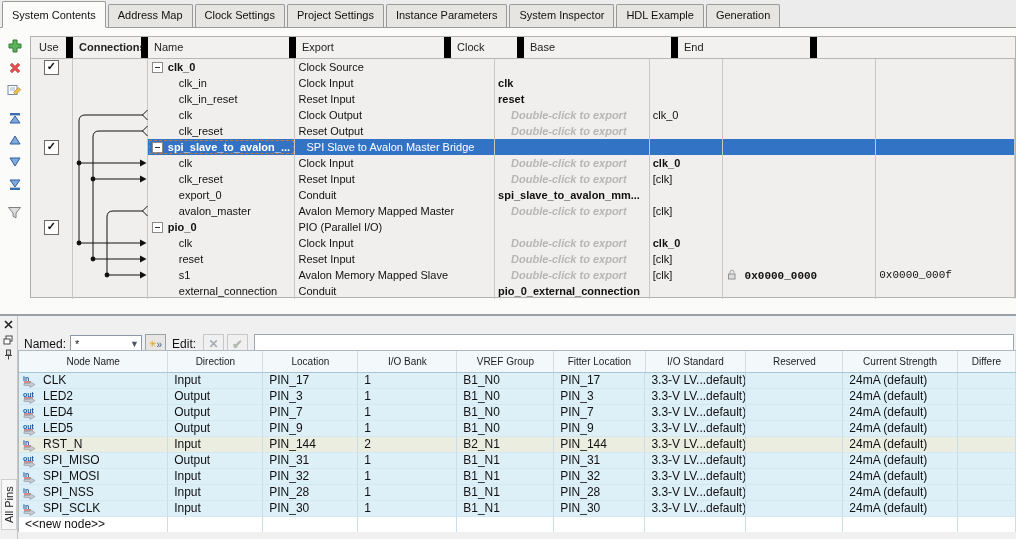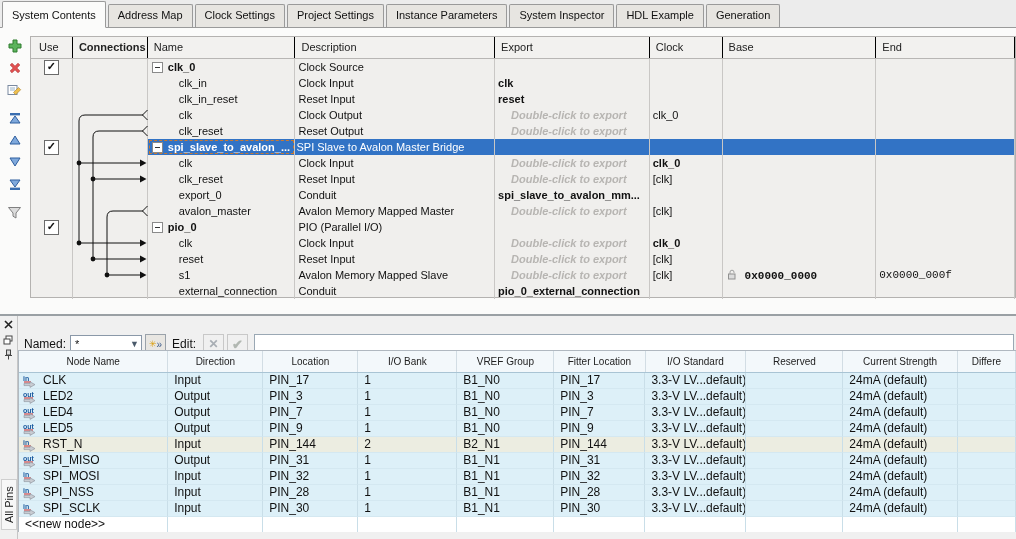--- a/index.html
+++ b/index.html
@@ -13,21 +13,21 @@
   .tab.active{background:#fbfbfa;position:relative;padding-top:7px;margin-bottom:-1px;border-bottom:1px solid #fbfbfa;font-size:11px;}
   
   .top-panel{position:absolute;left:0;top:28px;width:1016px;height:286px;background:#fbfbfa;}
   .side-toolbar{position:absolute;left:0;top:8px;width:29px;display:flex;flex-direction:column;align-items:center;}
   .tool-btn{width:22px;height:20px;display:flex;align-items:center;justify-content:center;margin-bottom:2px;}
   .tool-gap{height:6px;}
   .sys-table{position:absolute;left:30px;top:8px;width:986px;height:262px;background:#f0efed;
     border:1px solid #b4b2b0;box-sizing:border-box;}
   .sys-header{display:flex;height:22px;background:#f2f1ef;border-bottom:1px solid #b8b6b4;box-sizing:border-box;}
   .sh{font-size:11px;color:#222;line-height:21px;padding-left:6px;box-sizing:border-box;
-    border-right:1px solid #000000;overflow:hidden;white-space:nowrap;}
+    border-right:7px solid #000000;overflow:hidden;white-space:nowrap;}
   .sh:first-child{padding-left:8px;}
   .t-row{display:flex;height:16px;box-sizing:border-box;}
   .c{box-sizing:border-box;border-right:1px solid #c9c7c5;font-size:11px;line-height:16px;
     overflow:hidden;white-space:nowrap;position:relative;}
   .t-row.sel .c.selbg{background:#3273c5;color:#fff;}
   .cb{width:13px;height:13px;background:#fff;border:1px solid #6a6a6a;margin:1px auto;
     font-size:11px;line-height:11px;text-align:center;font-weight:bold;color:#111;}
   .expand{display:inline-block;width:9px;height:9px;border:1px solid #8a8a8a;background:#fff;
     vertical-align:middle;position:relative;margin:0 5px 2px 4px;}
   .expand::after{content:"";position:absolute;left:2px;top:4px;width:5px;height:1px;background:#333;}
@@ -138,21 +138,20 @@
             <path d="M1.5 1.5 H13.5 L9 7 V12 L6 10.2 V7 z" fill="#dcdcdc" stroke="#808080"></path>
           </svg>
       </div>
     </div>
 
     <div class="sys-table">
       <div class="sys-header" id="sys-header">
           <div class="sh" style="width: 42px;">Use</div>
           <div class="sh" style="width: 75px; font-weight: bold;">Connections</div>
           <div class="sh" style="width: 148px;">Name</div>
-          <div class="sh" style="width: 200px;">Description</div>
           <div class="sh" style="width: 155px;">Export</div>
           <div class="sh" style="width: 73px;">Clock</div>
           <div class="sh" style="width: 154px;">Base</div>
           <div class="sh" style="width: 139px;">End</div>
         </div>
       <div id="sys-rows">
           <div class="t-row">
             <div class="c" style="width: 42px;">
               <div class="cb">✓</div>
             </div>
@@ -203,21 +202,21 @@
             <div class="c selbg clockv" style="width: 73px;"></div>
             <div class="c selbg" style="width: 154px;"></div>
             <div class="c selbg mono" style="width: 139px; padding-left: 3px;"></div>
           </div>
           <div class="t-row sel">
             <div class="c" style="width: 42px;">
               <div class="cb">✓</div>
             </div>
             <div class="c" style="width: 75px;"></div>
             <div class="c name selbg focus" style="width: 148px;"><span class="expand"></span><span class="mod-name">spi_slave_to_avalon_...</span></div>
-            <div class="c selbg" style="width: 200px; padding-left: 1px;">SPI Slave to Avalon Master Bridge</div>
+            <div class="c selbg" style="width: 200px; padding-left: 11px;">SPI Slave to Avalon Master Bridge</div>
             <div class="c selbg" style="width: 155px;"></div>
             <div class="c selbg clockv" style="width: 73px;"></div>
             <div class="c selbg" style="width: 154px;"></div>
             <div class="c selbg mono" style="width: 139px; padding-left: 3px;"></div>
           </div>
           <div class="t-row">
             <div class="c" style="width: 42px;"></div>
             <div class="c" style="width: 75px;"></div>
             <div class="c name selbg" style="width: 148px;"><span class="port-name">clk</span></div>
             <div class="c selbg" style="width: 200px; padding-left: 3px;">Clock Input</div>

